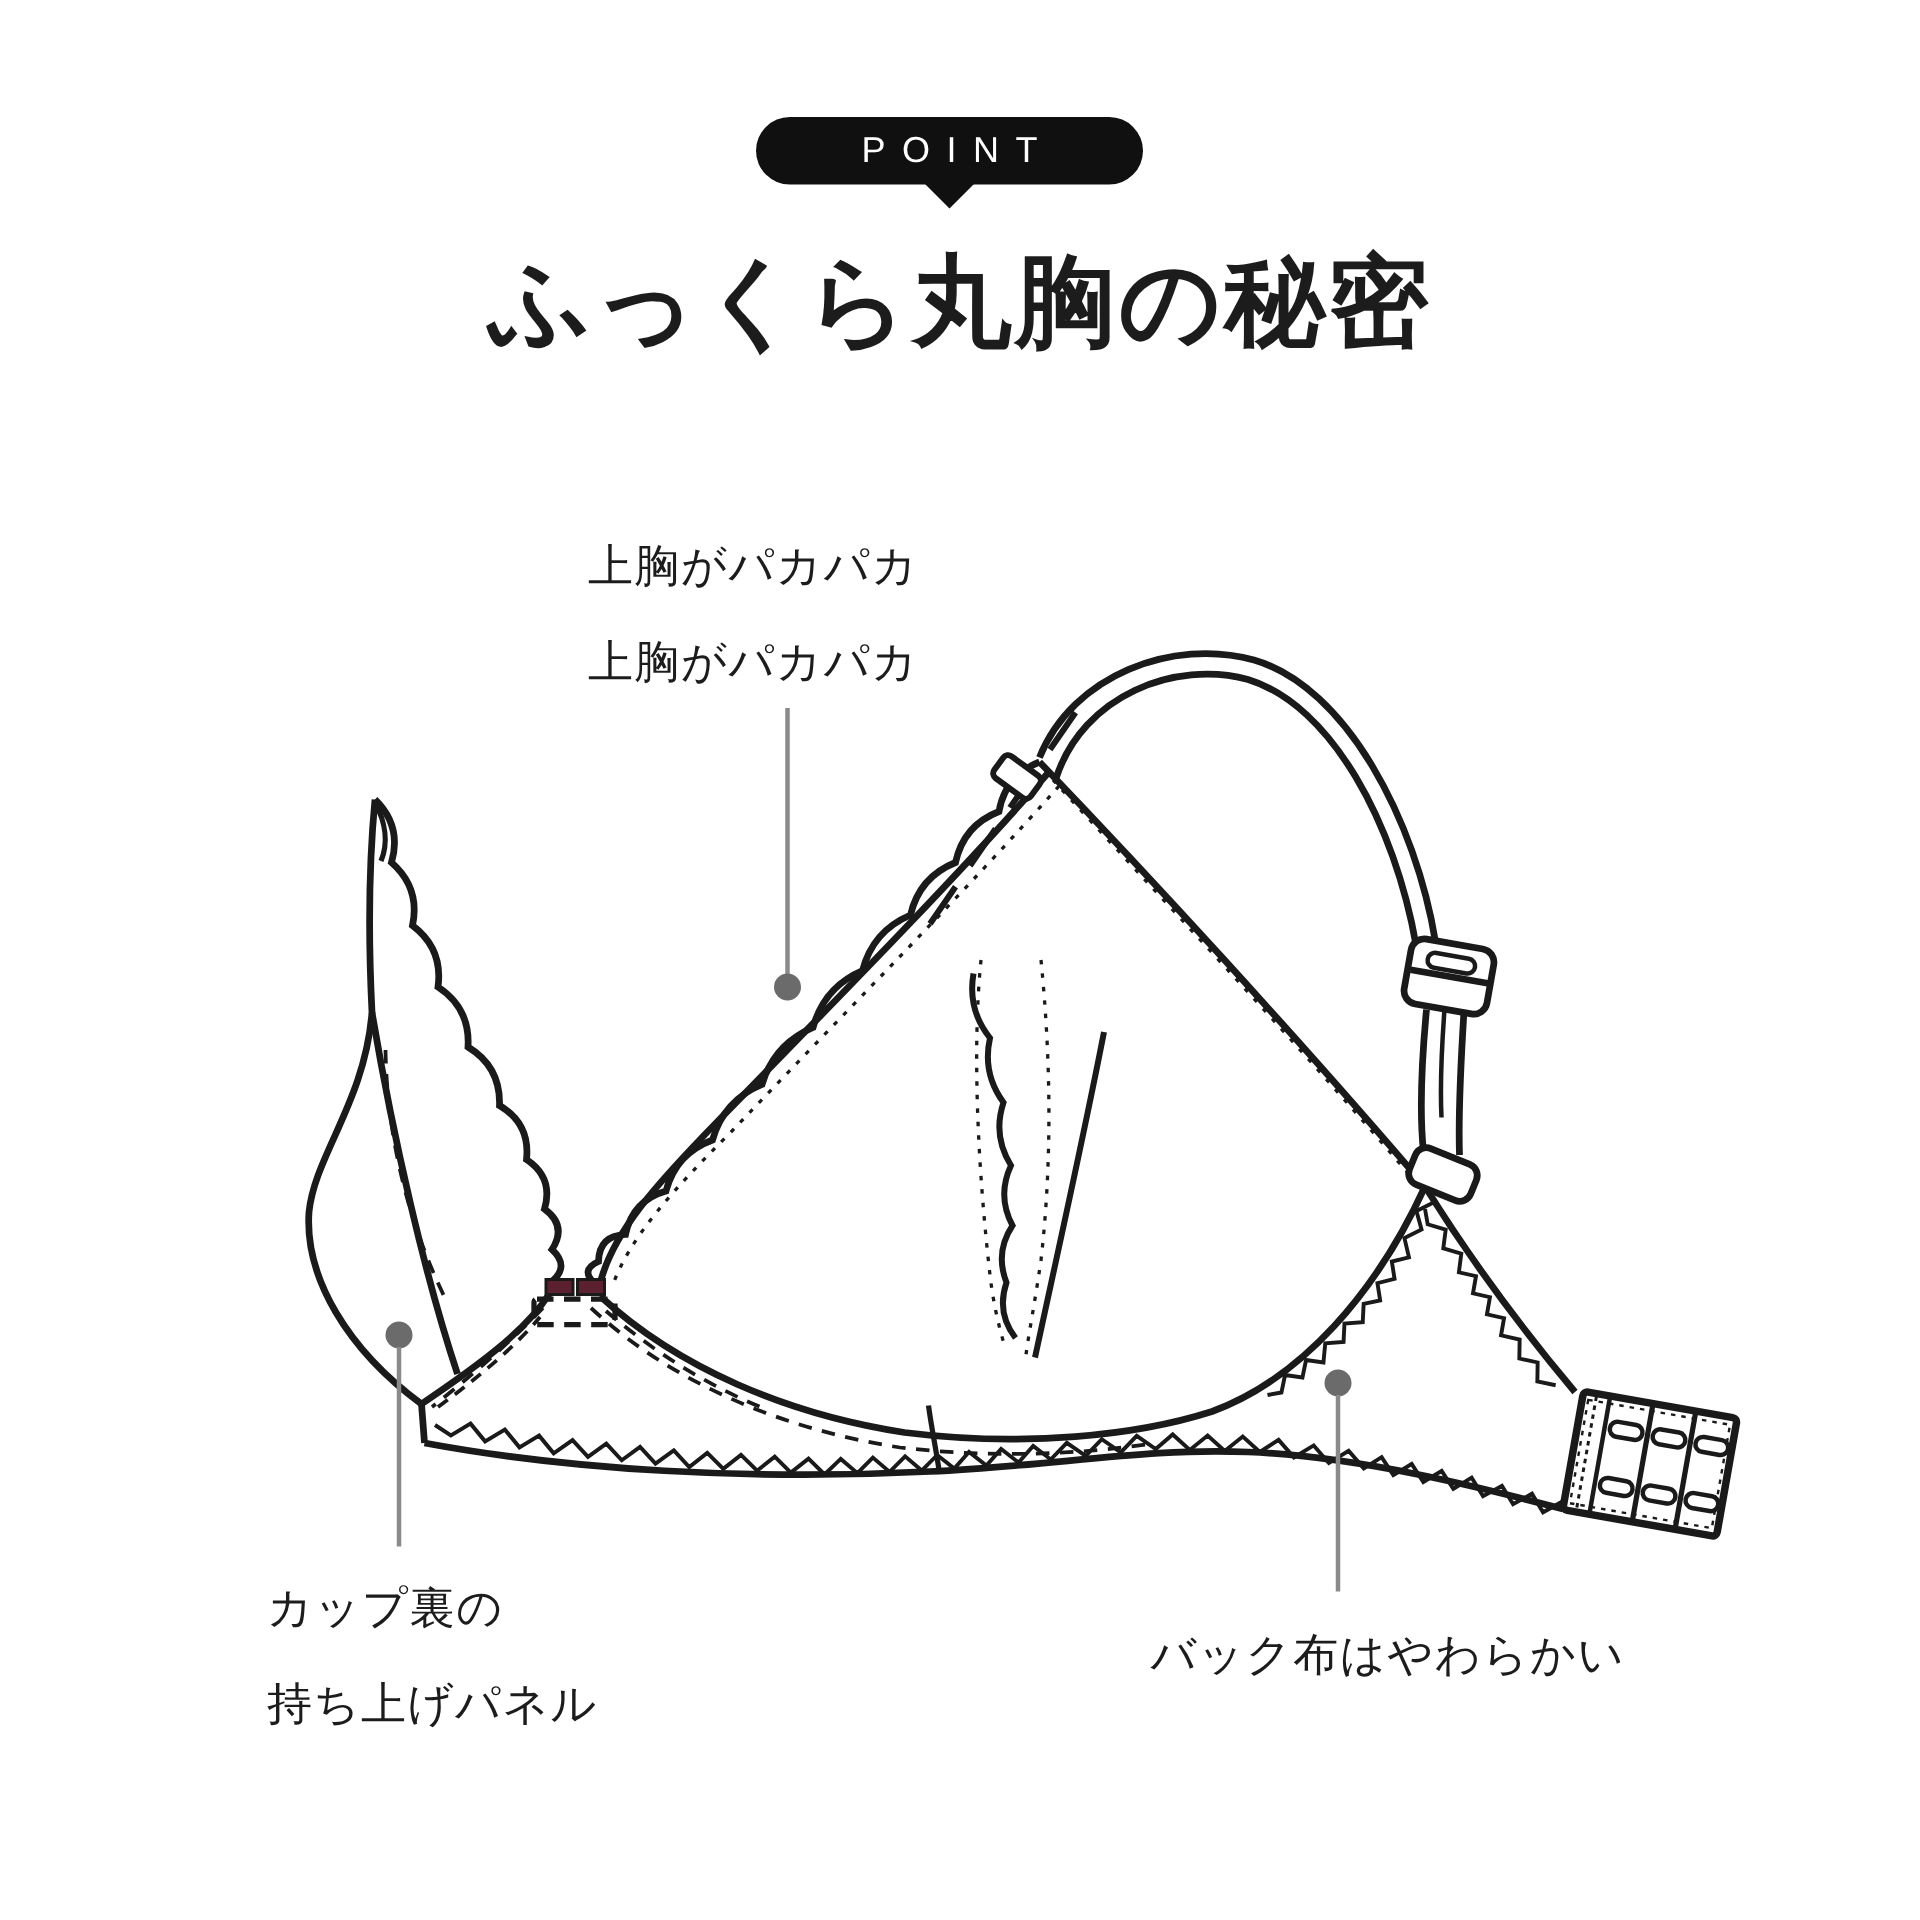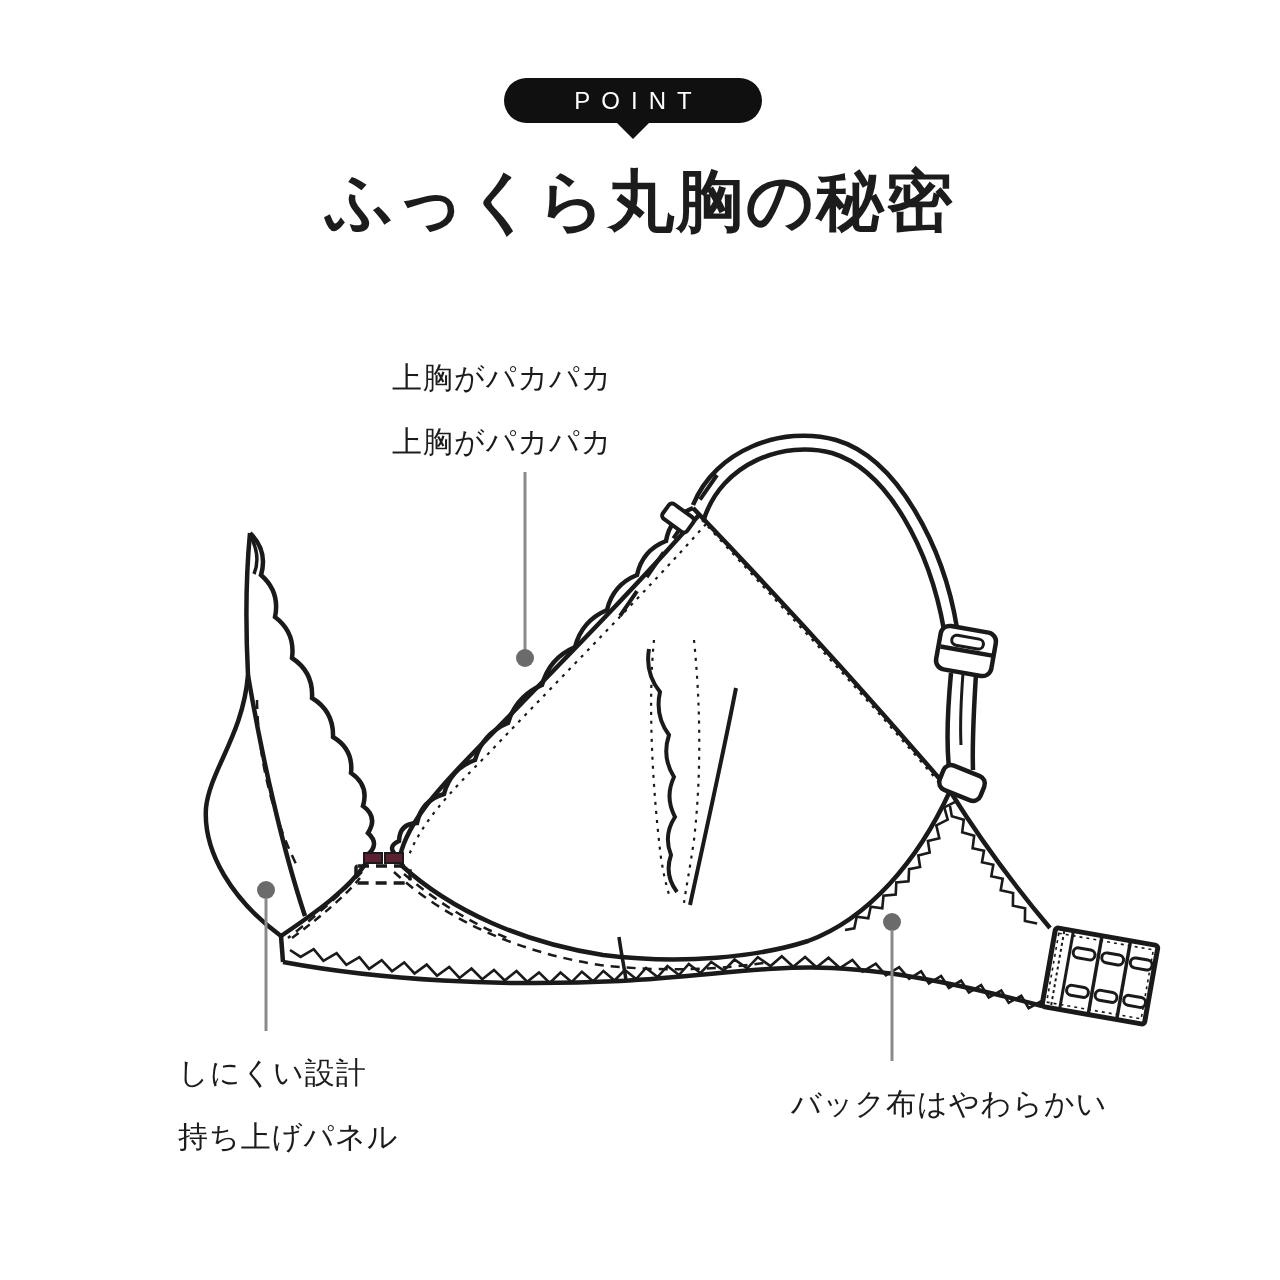--- a/index.html
+++ b/index.html
@@ -16,41 +16,41 @@
     font-size:24px;letter-spacing:11px;text-indent:11px;}
   .badge-arrow{position:absolute;left:615px;top:121px;width:0;height:0;
     border-left:18px solid transparent;border-right:18px solid transparent;
     border-top:18px solid var(--badge-bg);}
   .title{position:absolute;left:0;top:156px;width:100%;text-align:center;
     font-size:67px;font-weight:800;letter-spacing:2px;color:var(--text);white-space:nowrap;}
   .note{position:absolute;color:var(--text);font-size:30px;font-weight:500;
     letter-spacing:1px;line-height:64px;white-space:nowrap;}
   .note-upper{left:392px;top:346px;}
   .note-bl{left:178px;top:1041px;}
-  .note-br{left:767px;top:1072px;margin-left:24px;}
+  .note-br{left:767px;top:1072px;}
 </style>
 </head>
 <body>
 
 <div class="page">
 
   <div class="badge">
     <span>POINT</span>
   </div>
   <div class="badge-arrow"></div>
 
   <div class="title">ふっくら丸胸の秘密</div>
 
   <div class="note note-upper">
     <div>上胸がパカパカ</div>
     <div>上胸がパカパカ</div>
   </div>
 
   <div class="note note-bl">
-    <div>しにくい設計</div>
+    <div>カップ裏の</div>
     <div>持ち上げパネル</div>
   </div>
 
   <div class="note note-br">
     <div>バック布はやわらかい</div>
   </div>
 
   <svg class="svg-layer" viewBox="0 0 1280 1280">
 
     <g fill="none" stroke="var(--line)">

